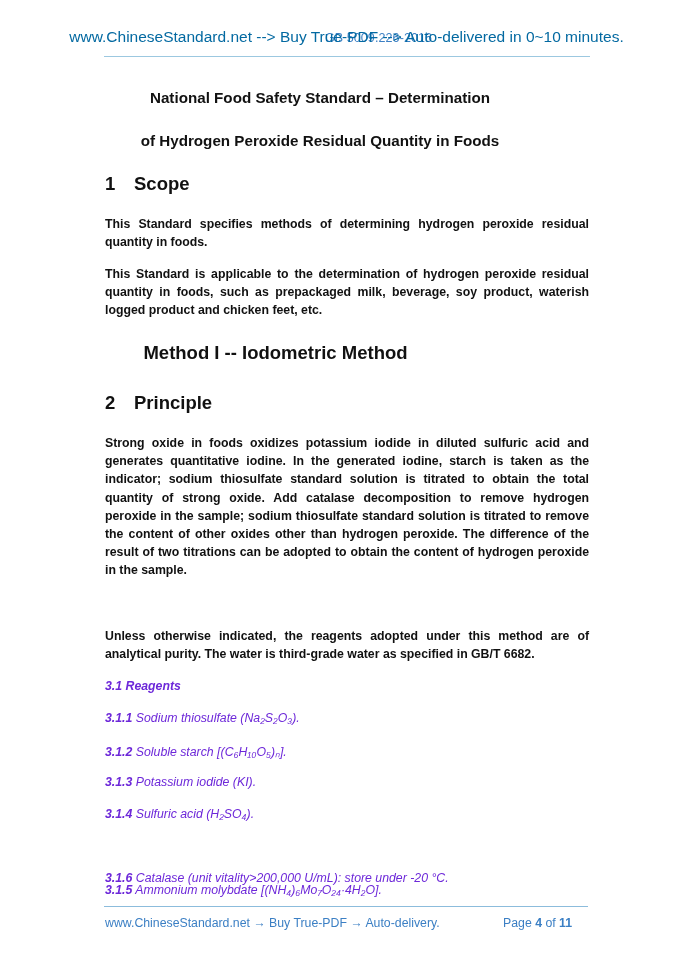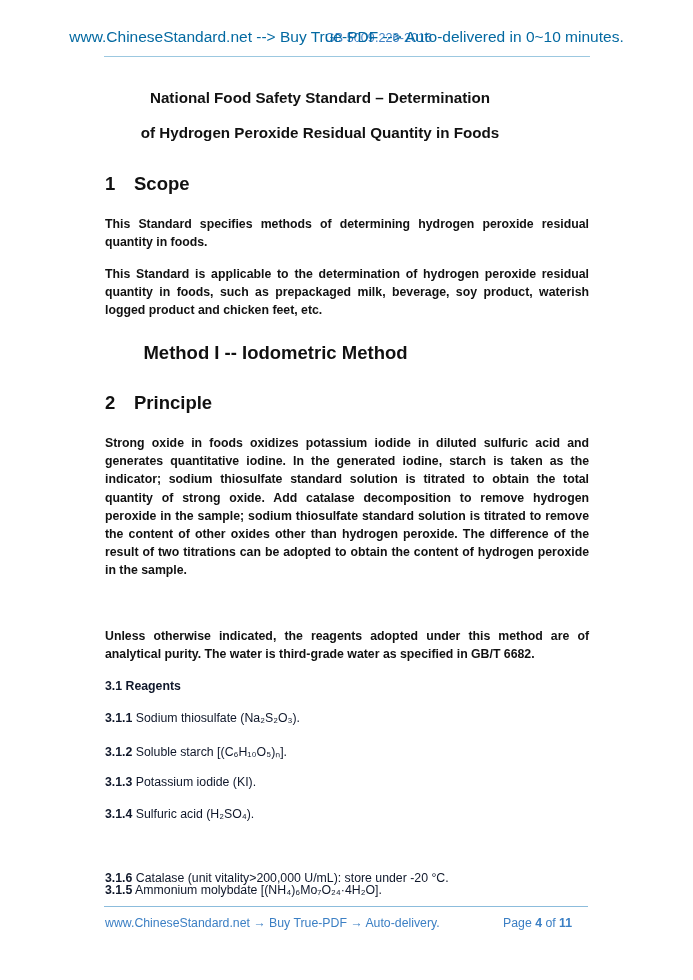--- a/index.html
+++ b/index.html
@@ -45,21 +45,21 @@
     
     .title {
       position: absolute;
       left: 0; width: 640px;
       text-align: center;
       font-weight: bold;
       font-size: 15.2px;
       color: #111;
     }
     .title.l1 { top: 89px; }
-    .title.l2 { top: 124px; }
+    .title.l2 { top: 132px; }
 
     
     .sec {
       position: absolute;
       left: 105px;
       font-weight: bold;
       font-size: 18.5px;
       color: #111;
       white-space: nowrap;
     }
@@ -84,22 +84,23 @@
       text-align: justify;
       color: #111;
       font-weight: bold;
     }
     .para.last-left { text-align-last: left; }
 
     .sub {
       position: absolute;
       left: 105px;
       font-size: 12.3px;
-      color: #0f172a;
+      color: #6d28d9;
       white-space: nowrap;
+      font-style: italic;
     }
     .sub b { font-weight: bold; }
 
     
     .ftr-line {
       position: absolute;
       top: 906px; left: 104px; width: 484px;
       height: 1px;
       background: #8cbcdc;
     }

